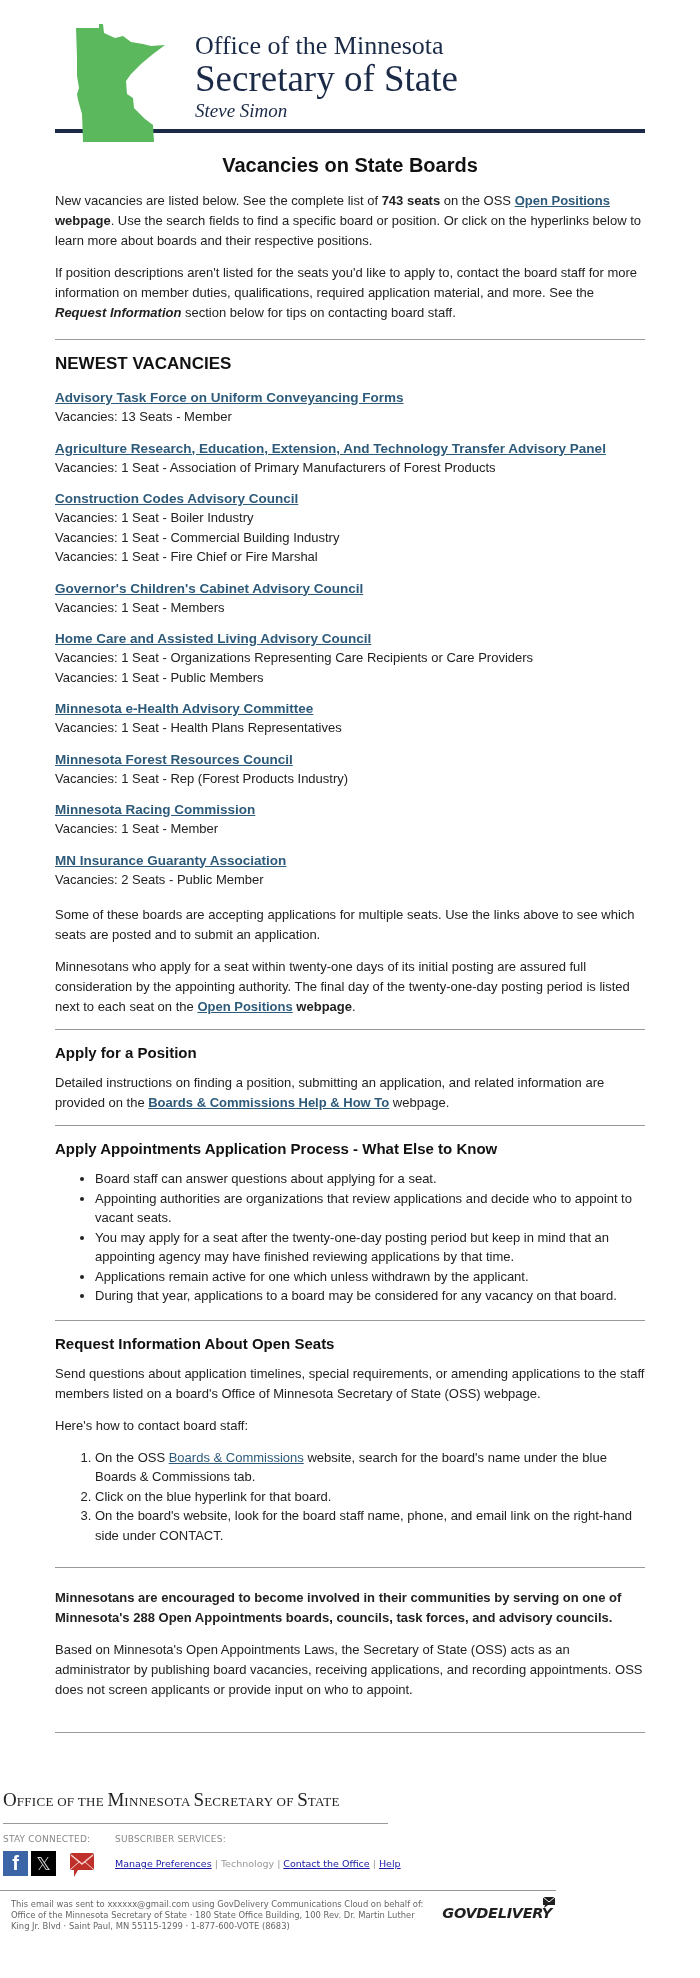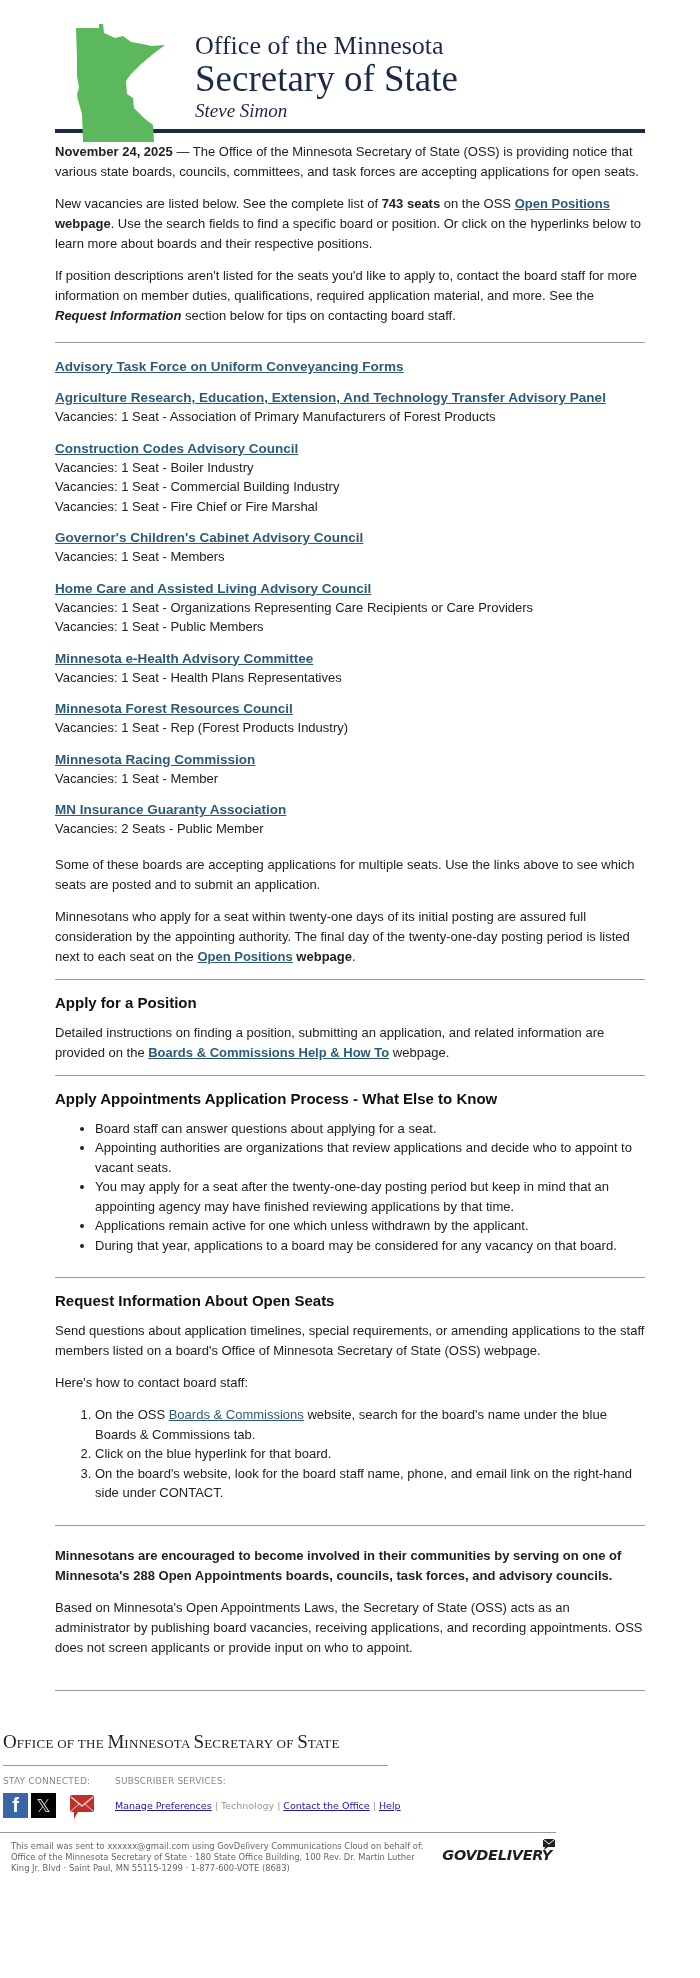--- a/index.html
+++ b/index.html
@@ -22,29 +22,29 @@
   h1.page-title { text-align: center; font-size: 20px; font-weight: bold; color: #111; margin-top: 12px; margin-bottom: 14px; }
   p { font-size: 13px; line-height: 20px; color: #222; margin-bottom: 12px; }
   hr.sep { border: none; border-top: 1.5px solid #999; margin: 16px 0 14px 0; }
   h2.section-caps { font-size: 17px; font-weight: bold; color: #111; margin-bottom: 14px; }
   h3.section { font-size: 15px; font-weight: bold; color: #111; margin-bottom: 12px; }
 
   .vacancy { margin-bottom: 12px; }
   .vacancy .board-link { font-size: 13.5px; font-weight: bold; color: #2e5a7a; text-decoration: underline; line-height: 19px; display: inline-block; }
   .vacancy .seat { font-size: 13px; line-height: 19.5px; color: #222; }
 
-  ul.bullets { margin-left: 40px; margin-bottom: 22px; }
+  ul.bullets { margin-left: 40px; margin-bottom: 14px; }
   ul.bullets li { font-size: 13px; line-height: 19.5px; color: #222; }
   ol.steps { margin-left: 40px; margin-bottom: 10px; }
   ol.steps li { font-size: 13px; line-height: 19.5px; color: #222; }
   .link-plain { color: #2e5a7a; text-decoration: underline; }
   .link-bold { color: #2e5a7a; text-decoration: underline; font-weight: bold; }
 
   
-  .footer { margin-top: 40px; }
+  .footer { margin-top: 56px; }
   .footer .wordmark { padding-left: 3px; font-family: "Liberation Serif", serif; color: #222; margin-top: 18px; }
   .footer .wordmark .sc-small { font-size: 13px; letter-spacing: 0.3px; }
   .footer .wordmark .sc-big { font-size: 19px; }
   .footer .frule { width: 385px; border-top: 1px solid #999; margin: 12px 0 10px 3px; }
   .footer .row { display: flex; padding-left: 3px; }
   .footer .col-label { font-family: "DejaVu Sans", sans-serif; font-size: 9px; color: #888; letter-spacing: 0.2px; }
   .footer .col1 { width: 112px; }
   .social { display: flex; gap: 3px; margin-top: 7px; align-items: flex-start; }
   .social .icon { width: 25px; height: 25px; display: flex; align-items: center; justify-content: center; }
   .fb { background: #3b65a7; color: #fff; font-weight: bold; font-size: 20px; font-family: "Liberation Sans", sans-serif; }
@@ -69,38 +69,38 @@
       <path d="M3,4 L26,4 L26,0 L30,0 L31,9 L42,14 L50,12 L58,18 L70,20 L78,22 L92,21 L80,30 L68,40 L58,50 L53,57 L54,70 L60,74 L61,84 L72,95 L80,101 L81,118 L10,118 L9,90 L5,76 L4,70 L6,64 L4,52 L4,34 Z" fill="#5cb85c"></path>
     </svg>
     <div class="title-block">
       <span class="title-line1">Office of the Minnesota</span>
       <span class="title-line2">Secretary of State</span>
       <span class="title-line3">Steve Simon</span>
     </div>
   </div>
 
   <div class="container">
-
-    <p>
-      <b>November 24, 2025</b><span> — The Office of the Minnesota Secretary of State (OSS) is providing notice that various state boards, councils, committees, and task forces are accepting applications for open seats.</span>
-    </p>
+    <h1 class="page-title">Vacancies on State Boards</h1>
+
     <p>
       <span>New vacancies are listed below. See the complete list of </span><b>743 seats</b><span> on the OSS </span><a href="#" class="link-bold">Open Positions</a>
       <b>webpage</b><span>. Use the search fields to find a specific board or position. Or click on the hyperlinks below to learn more about boards and their respective positions.</span>
     </p>
     <p>
       <span>If position descriptions aren't listed for the seats you'd like to apply to, contact the board staff for more information on member duties, qualifications, required application material, and more. See the </span><b><i>Request Information</i></b><span> section below for tips on contacting board staff.</span>
     </p>
 
     <hr class="sep">
 
+    <h2 class="section-caps">NEWEST VACANCIES</h2>
 
     <div>
       <div class="vacancy">
         <a href="#" class="board-link">Advisory Task Force on Uniform Conveyancing Forms</a>
+        <div class="seat">Vacancies: 13 Seats - Member</div>
       </div>
       <div class="vacancy">
         <a href="#" class="board-link">Agriculture Research, Education, Extension, And Technology Transfer Advisory Panel</a>
         <div class="seat">Vacancies: 1 Seat - Association of Primary Manufacturers of Forest Products</div>
       </div>
       <div class="vacancy">
         <a href="#" class="board-link">Construction Codes Advisory Council</a>
         <div class="seat">Vacancies: 1 Seat - Boiler Industry</div>
         <div class="seat">Vacancies: 1 Seat - Commercial Building Industry</div>
         <div class="seat">Vacancies: 1 Seat - Fire Chief or Fire Marshal</div>

